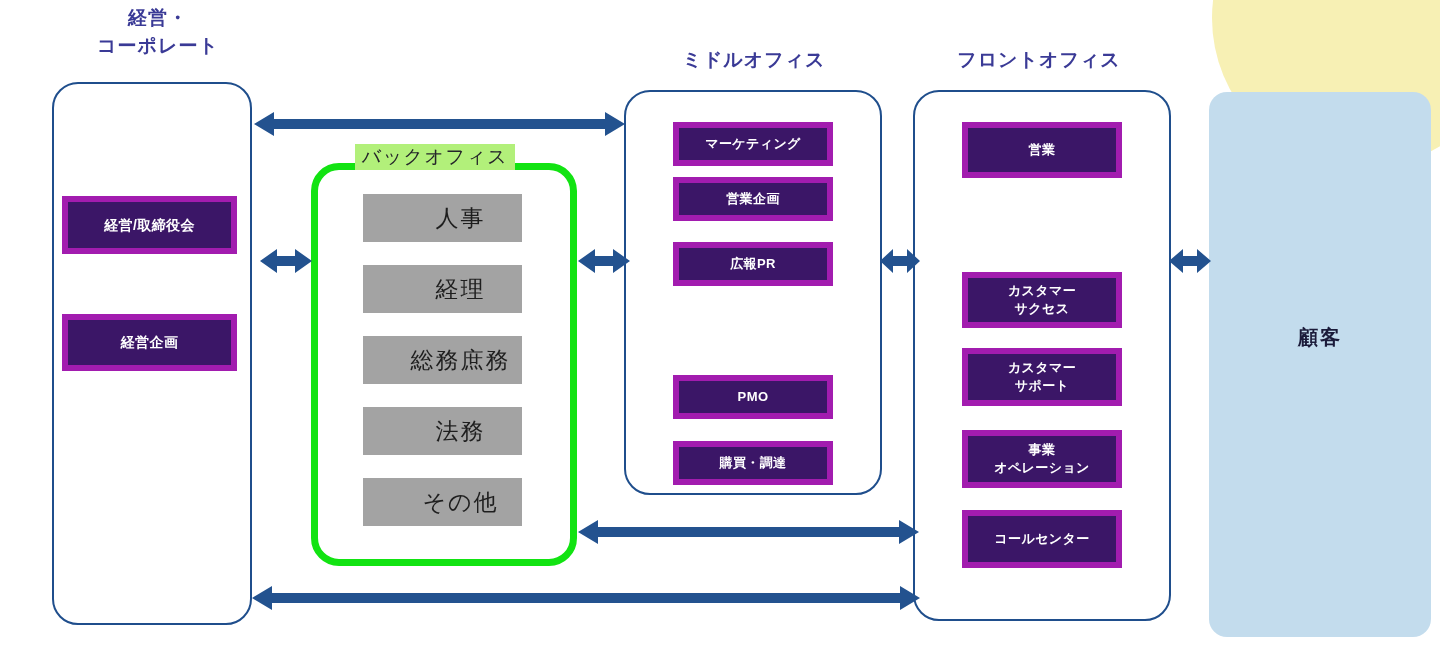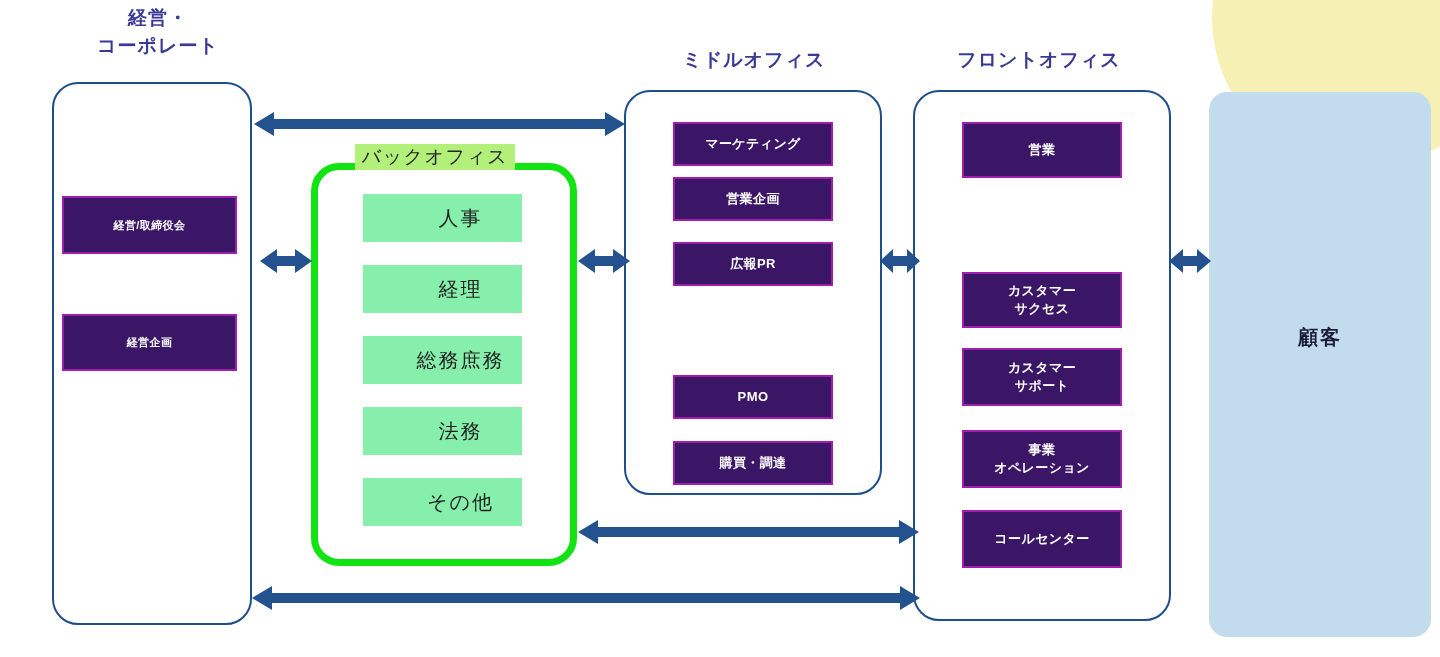--- a/index.html
+++ b/index.html
@@ -42,32 +42,32 @@
     background:#c3dced;border-radius:18px;
   }
   #customer-label{
     position:absolute;width:100%;text-align:center;
     color:#1b1b3a;font-size:20px;font-weight:600;letter-spacing:2px;
   }
 
   
   .chip{
     position:absolute;box-sizing:border-box;
-    background:#3b1667;border:2px solid #a21caf;
+    background:#3b1667;border:6px solid #a21caf;
     color:#ffffff;font-size:13px;font-weight:700;letter-spacing:.4px;
     display:flex;align-items:center;justify-content:center;
     text-align:center;line-height:1.35;white-space:pre-line;
   }
-  .chip.big{font-size:11px;}
+  .chip.big{font-size:14px;}
 
   
   .chip-green{
     position:absolute;box-sizing:border-box;
-    background:#86efac;color:#1e1e1e;
-    font-size:20px;font-weight:500;letter-spacing:2px;
+    background:#a3a3a3;color:#1e1e1e;
+    font-size:23px;font-weight:500;letter-spacing:2px;
     display:flex;align-items:center;justify-content:center;text-align:center;padding-left:36px;
   }
   #backoffice-title{
     position:absolute;box-sizing:border-box;
     background:#b2f07a;color:#25252a;
     font-size:19px;font-weight:500;letter-spacing:1.5px;
     display:flex;align-items:center;justify-content:center;text-align:center;
     z-index:4;
   }
 

